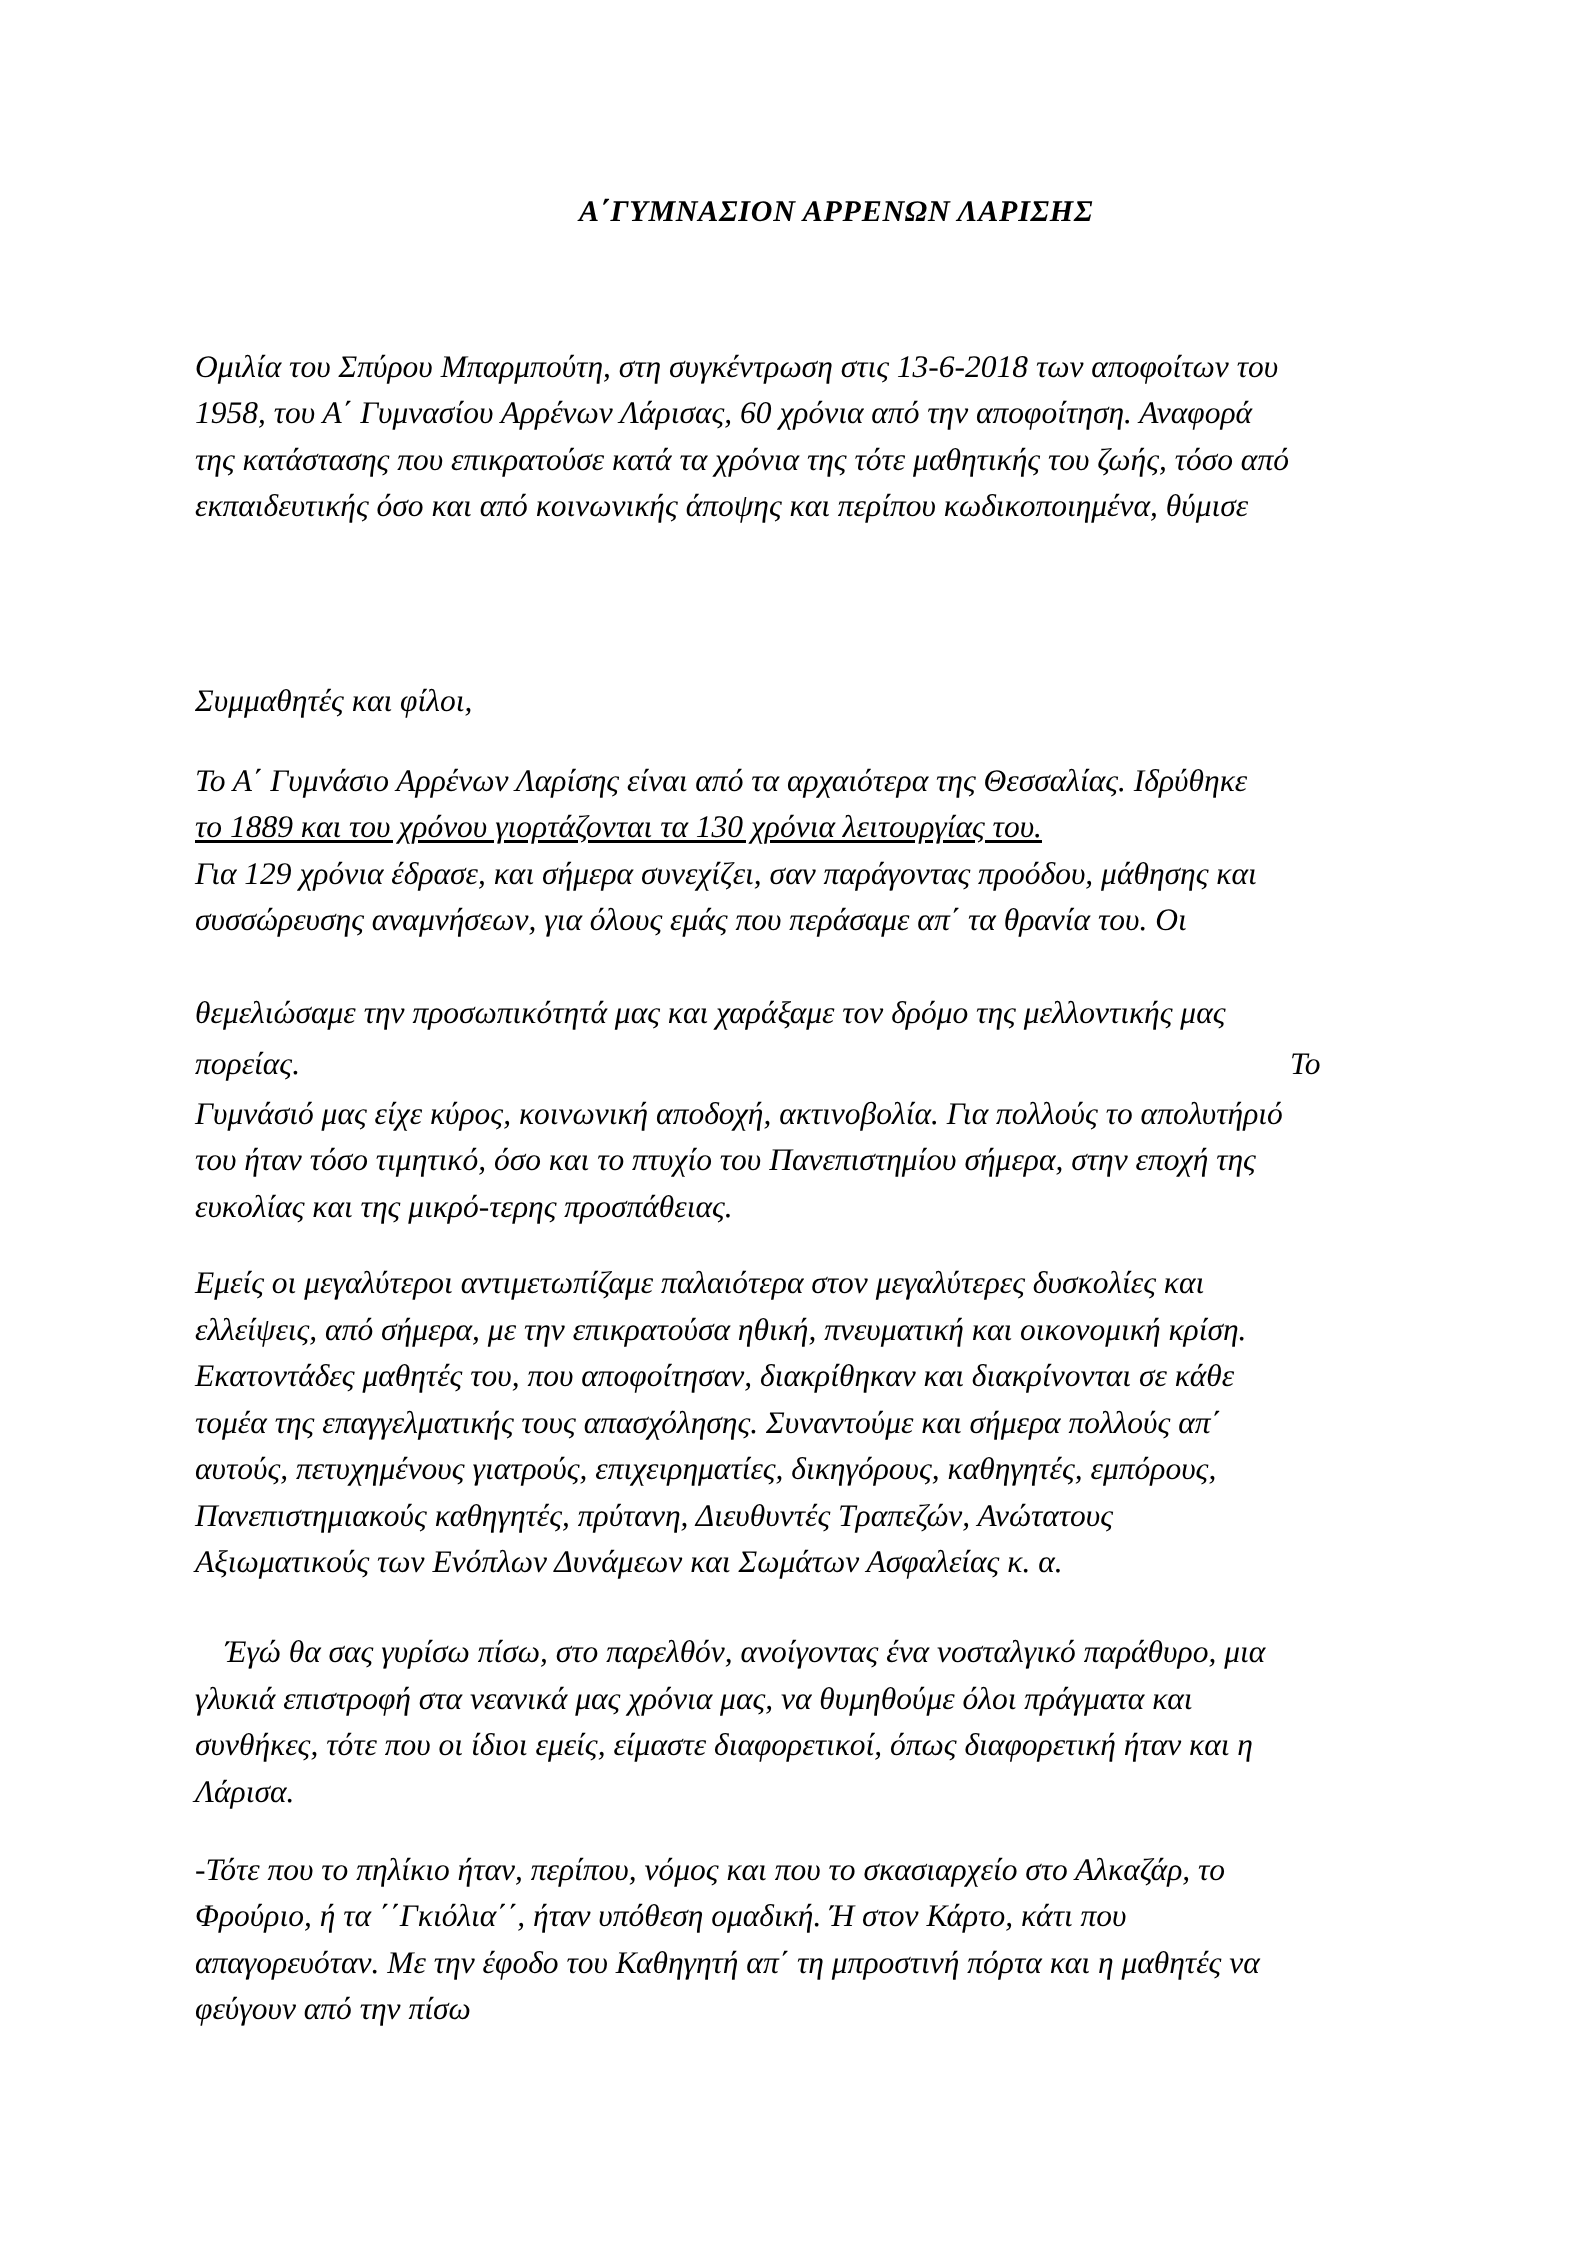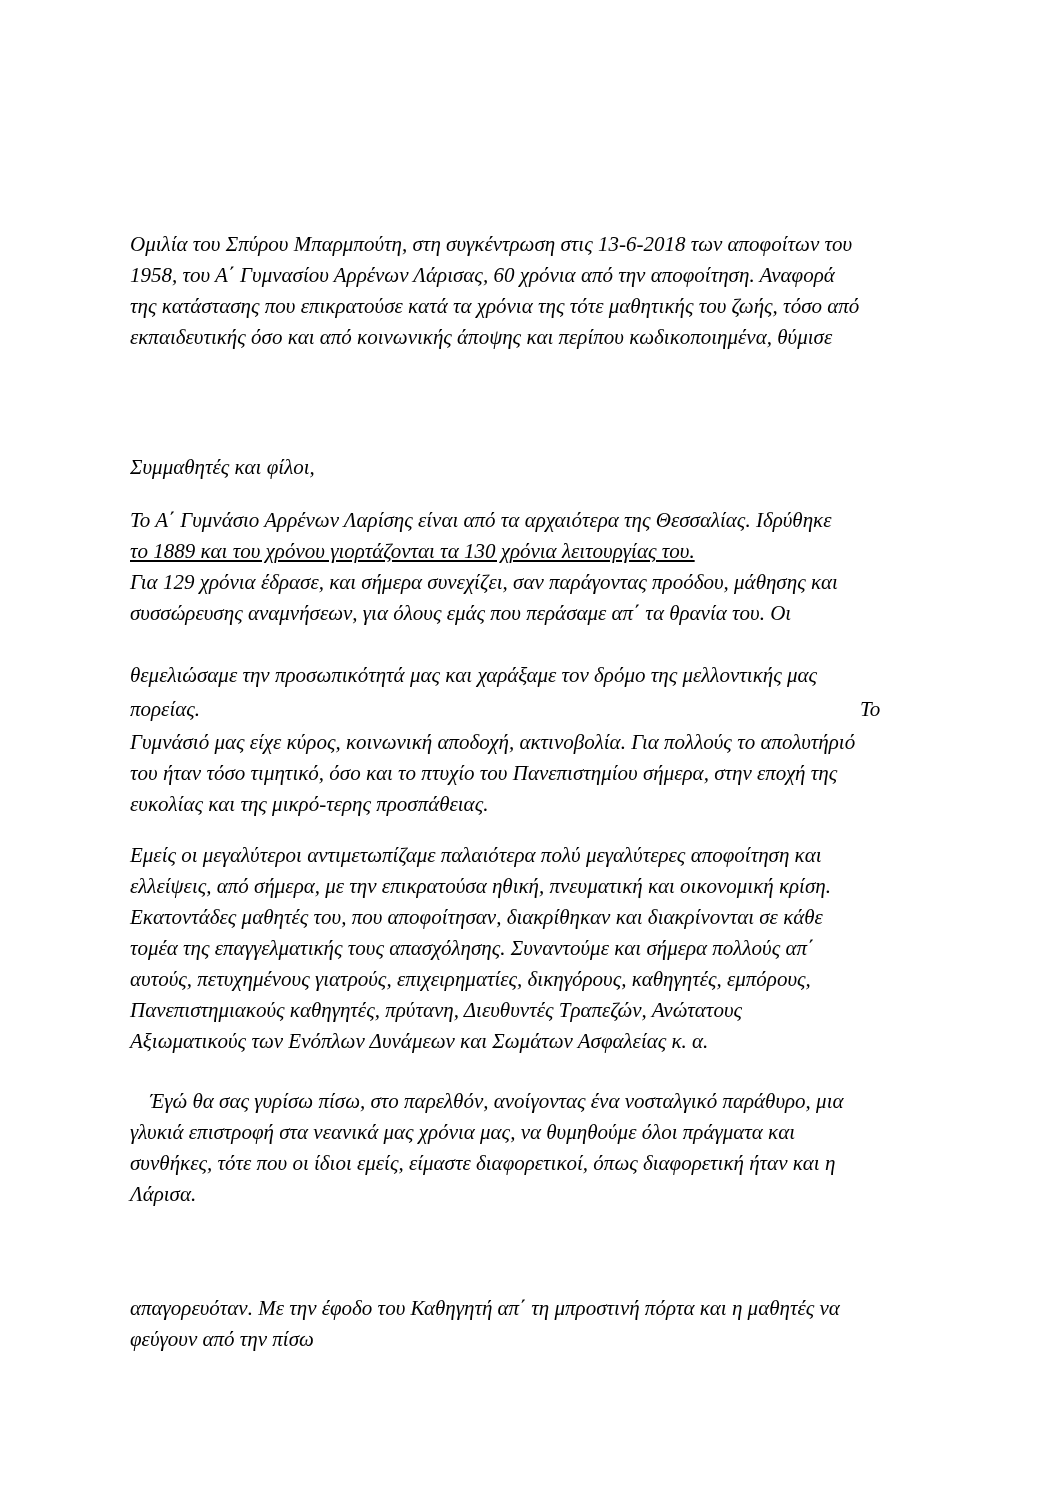--- a/index.html
+++ b/index.html
@@ -41,48 +41,51 @@
       font-size: 21px;
       white-space: nowrap;
       line-height: 24px;
     }
   </style>
 </head>
 <body>
 
 <div class="page">
 
+  <div class="title">Α΄ΓΥΜΝΑΣΙΟΝ ΑΡΡΕΝΩΝ ΛΑΡΙΣΗΣ</div>
 
   <div class="line" style="top:232px;">Ομιλία του Σπύρου Μπαρμπούτη, στη συγκέντρωση στις 13-6-2018 των αποφοίτων του</div>
   <div class="line" style="top:263px;">1958, του Α΄ Γυμνασίου Αρρένων Λάρισας, 60 χρόνια από την αποφοίτηση. Αναφορά</div>
   <div class="line" style="top:294px;">της κατάστασης που επικρατούσε κατά τα χρόνια της τότε μαθητικής του ζωής, τόσο από</div>
   <div class="line" style="top:325px;">εκπαιδευτικής όσο και από κοινωνικής άποψης και περίπου κωδικοποιημένα, θύμισε</div>
 
   <div class="line" style="top:455px;">Συμμαθητές και φίλοι,</div>
 
   <div class="line" style="top:508px;">Το Α΄ Γυμνάσιο  Αρρένων Λαρίσης είναι από τα αρχαιότερα  της Θεσσαλίας. Ιδρύθηκε</div>
   <div class="line" style="top:539px;text-decoration:underline;">το 1889 και του χρόνου γιορτάζονται τα 130 χρόνια λειτουργίας του.</div>
   <div class="line" style="top:570px;">Για 129 χρόνια έδρασε, και σήμερα συνεχίζει, σαν παράγοντας προόδου, μάθησης και</div>
   <div class="line" style="top:601px;">συσσώρευσης αναμνήσεων, για όλους εμάς που περάσαμε απ΄ τα θρανία του. Οι</div>
   <div class="line" style="top:663px;">θεμελιώσαμε την προσωπικότητά μας και χαράξαμε τον δρόμο της μελλοντικής μας</div>
   <div class="line" style="top:697px;">πορείας.</div>
   <div class="line" style="top:697px; left:860px;">Το</div>
   <div class="line" style="top:730px;">Γυμνάσιό μας είχε κύρος, κοινωνική αποδοχή, ακτινοβολία. Για πολλούς το απολυτήριό</div>
   <div class="line" style="top:761px;">του ήταν τόσο τιμητικό,  όσο και  το πτυχίο  του Πανεπιστημίου σήμερα, στην εποχή της</div>
   <div class="line" style="top:792px;">ευκολίας και της μικρό-τερης προσπάθειας.</div>
 
-  <div class="line" style="top:843px;">Εμείς οι μεγαλύτεροι αντιμετωπίζαμε  παλαιότερα πολύ μεγαλύτερες αποφοίτηση και</div>
+  <div class="line" style="top:843px;">Εμείς οι μεγαλύτεροι αντιμετωπίζαμε  παλαιότερα στον μεγαλύτερες δυσκολίες και</div>
   <div class="line" style="top:874px;">ελλείψεις,  από σήμερα,  με την  επικρατούσα ηθική, πνευματική και οικονομική κρίση.</div>
   <div class="line" style="top:905px;">Εκατοντάδες μαθητές του, που αποφοίτησαν, διακρίθηκαν και διακρίνονται σε κάθε</div>
   <div class="line" style="top:936px;">τομέα της επαγγελματικής τους απασχόλησης. Συναντούμε και σήμερα πολλούς απ΄</div>
   <div class="line" style="top:967px;">αυτούς, πετυχημένους γιατρούς,  επιχειρηματίες, δικηγόρους, καθηγητές, εμπόρους,</div>
   <div class="line" style="top:998px;">Πανεπιστημιακούς καθηγητές, πρύτανη, Διευθυντές  Τραπεζών, Ανώτατους</div>
   <div class="line" style="top:1029px;">Αξιωματικούς των Ενόπλων Δυνάμεων και Σωμάτων Ασφαλείας  κ. α.</div>
 
   <div class="line" style="top:1089px; left:150px;">Έγώ θα σας γυρίσω πίσω, στο παρελθόν, ανοίγοντας ένα νοσταλγικό παράθυρο, μια</div>
   <div class="line" style="top:1120px;">γλυκιά επιστροφή στα νεανικά μας χρόνια μας, να θυμηθούμε όλοι πράγματα και</div>
   <div class="line" style="top:1151px;">συνθήκες, τότε που  οι  ίδιοι εμείς, είμαστε  διαφορετικοί, όπως διαφορετική ήταν και η</div>
   <div class="line" style="top:1182px;">Λάρισα.</div>
 
+  <div class="line" style="top:1234px;">-Τότε που το πηλίκιο ήταν, περίπου, νόμος και που το σκασιαρχείο στο Αλκαζάρ, το</div>
+  <div class="line" style="top:1265px;">Φρούριο,  ή τα ΄΄Γκιόλια΄΄, ήταν υπόθεση  ομαδική. Ή στον Κάρτο, κάτι που</div>
   <div class="line" style="top:1296px;">απαγορευόταν. Με την έφοδο του Καθηγητή  απ΄ τη μπροστινή πόρτα και η μαθητές να</div>
   <div class="line" style="top:1327px;">φεύγουν από την πίσω</div>
 
 </div>
 
 </body></html>

